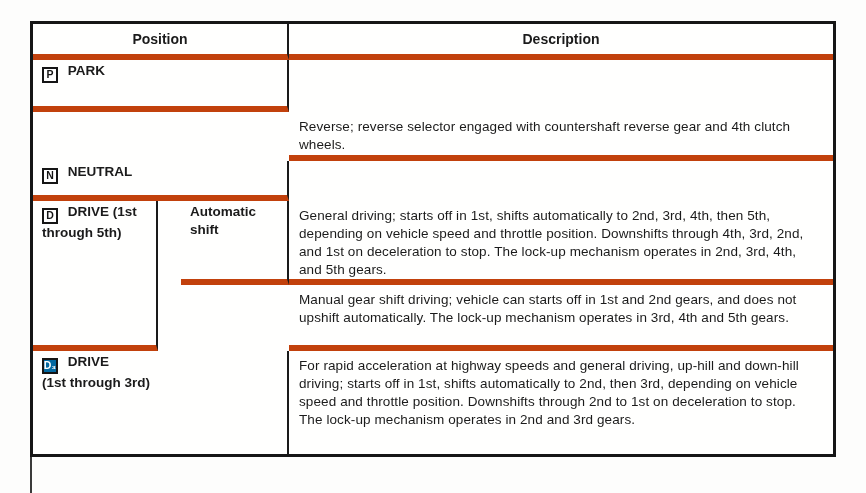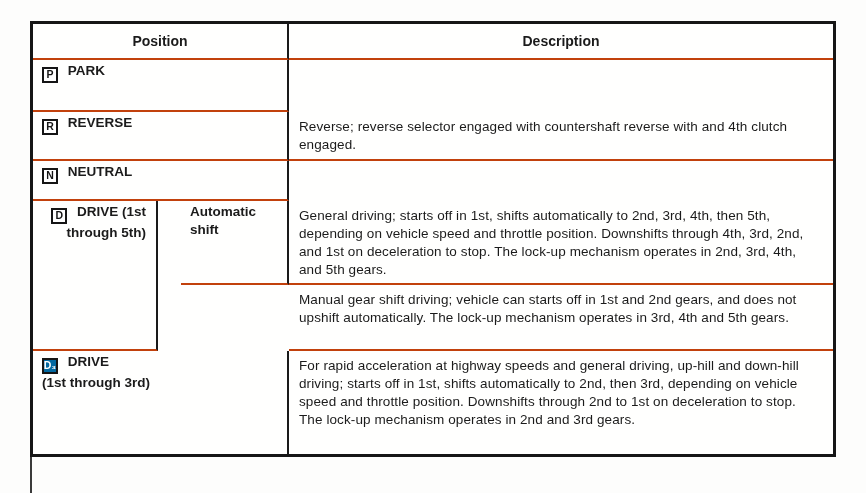--- a/index.html
+++ b/index.html
@@ -16,27 +16,27 @@
     position:absolute; left:30px; top:21px;
     width:806px; height:436px;
     border:3px solid #161616;
     display:grid;
     grid-template-columns:125px 131px 1fr;
     grid-template-rows:36px 52px 49px 40px 84px 66px 1fr;
     background:#fffffe;
   }
   .cell { padding:7px 10px 4px 9px; font-size:13.5px; line-height:1.33; }
   .br { border-right:2px solid #1a1a1a; }
-  .bb { border-bottom:2px solid #c2410c; }
+  .bb { border-bottom:6px solid #c2410c; }
   .span2 { grid-column:1 / 3; }
   .col2  { grid-column:2;margin-left:23px; }
   .col3  { grid-column:3; }
   .r1{grid-row:1} .r2{grid-row:2} .r3{grid-row:3} .r4{grid-row:4}
   .r5{grid-row:5} .r6{grid-row:6} .r7{grid-row:7}
-  .r56 { grid-row:5 / 7; grid-column:1;text-align:right; }
+  .r56 { grid-row:5 / 7; grid-column:1; }
   .hdr {
     font-weight:bold; font-size:14px; text-align:center;
     display:flex; align-items:center; justify-content:center;
     padding:0;
   }
   .pos-label { font-weight:bold; font-size:13.5px; padding-top:2px; }
   .desc { padding:6px 26px 4px 10px; letter-spacing:0.1px; }
   .badge {
     display:inline-flex; align-items:center; justify-content:center;
     width:16px; height:16px;
@@ -63,25 +63,21 @@
     </div>
     <div class="cell hdr col3 r1 bb">
       <span>Description</span>
     </div>
 
     <div class="cell pos-label span2 r2 br bb">
       <span class="badge">P</span>
       <span>PARK</span>
     </div>
 
-    <div class="cell pos-label span2 r3 br bb">
-      <span class="badge">R</span>
-      <span>REVERSE</span>
-    </div>
-    <div class="cell desc col3 r3 bb">Reverse; reverse selector engaged with countershaft reverse with and 4th clutch engaged.</div>
+    <div class="cell desc col3 r3 bb">Reverse; reverse selector engaged with countershaft reverse gear and 4th clutch wheels.</div>
 
     <div class="cell pos-label span2 r4 br bb">
       <span class="badge">N</span>
       <span>NEUTRAL</span>
     </div>
 
     <div class="cell pos-label r56 br bb">
       <span class="badge">D</span>
       <span>DRIVE (1st through 5th)</span>
     </div>

